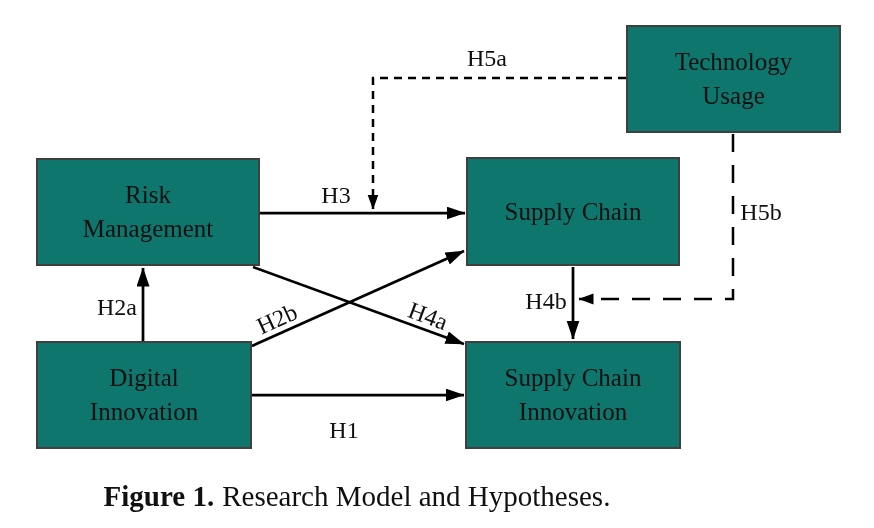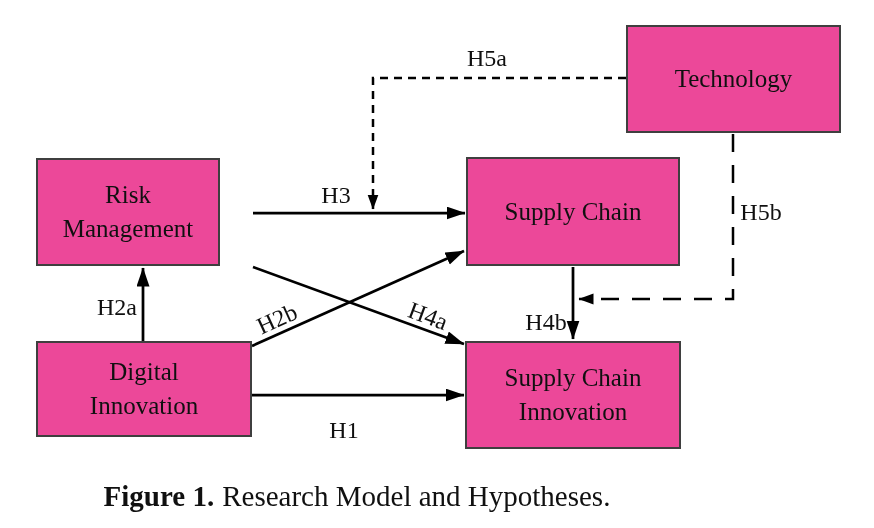--- a/index.html
+++ b/index.html
@@ -19,49 +19,49 @@
     position: absolute;
     left: 0;
     top: 0;
     width: 874px;
     height: 528px;
   }
   .node-box {
     position: absolute;
     box-sizing: border-box;
     border: 2px solid #3f3f3f;
-    background: #ec4899;
+    background: #0f766e;
     display: flex;
     flex-direction: column;
     align-items: center;
     justify-content: center;
     text-align: center;
     font-size: 25px;
     line-height: 34px;
     color: #101010;
   }
-  .box-risk        { left: 36px;  top: 158px; width: 184px; height: 108px; }
-  .box-digital     { left: 36px;  top: 341px; width: 216px; height: 96px; }
+  .box-risk        { left: 36px;  top: 158px; width: 224px; height: 108px; }
+  .box-digital     { left: 36px;  top: 341px; width: 216px; height: 108px; }
   .box-tech        { left: 626px; top: 25px;  width: 215px; height: 108px; }
   .box-resilience  { left: 466px; top: 157px; width: 214px; height: 109px; }
   .box-performance { left: 465px; top: 341px; width: 216px; height: 108px; }
   .hlabel {
     position: absolute;
     font-size: 24px;
     line-height: 24px;
     color: #101010;
     white-space: nowrap;
     transform: translate(-50%, -50%);
   }
   .lbl-h1  { left: 344px; top: 430px; }
   .lbl-h2a { left: 117px; top: 307px; }
   .lbl-h2b { left: 277px; top: 319px; transform: translate(-50%,-50%) rotate(-24.5deg); }
   .lbl-h3  { left: 336px; top: 195px; }
   .lbl-h4a { left: 428px; top: 316px; transform: translate(-50%,-50%) rotate(20.5deg); }
-  .lbl-h4b { left: 546px; top: 322px; }
+  .lbl-h4b { left: 546px; top: 301px; }
   .lbl-h5a { left: 487px; top: 58px; }
   .lbl-h5b { left: 761px; top: 212px; }
   .caption {
     position: absolute;
     left: 0;
     top: 478px;
     width: 714px;
     text-align: center;
     font-size: 29px;
     line-height: 36px;
@@ -101,20 +101,21 @@
     <span>Management</span>
   </div>
 
   <div class="node-box box-digital">
     <span>Digital</span>
     <span>Innovation</span>
   </div>
 
   <div class="node-box box-tech">
     <span>Technology</span>
+    <span>Usage</span>
   </div>
 
   <div class="node-box box-resilience">
     <span>Supply Chain</span>
   </div>
 
   <div class="node-box box-performance">
     <span>Supply Chain</span>
     <span>Innovation</span>
   </div>

